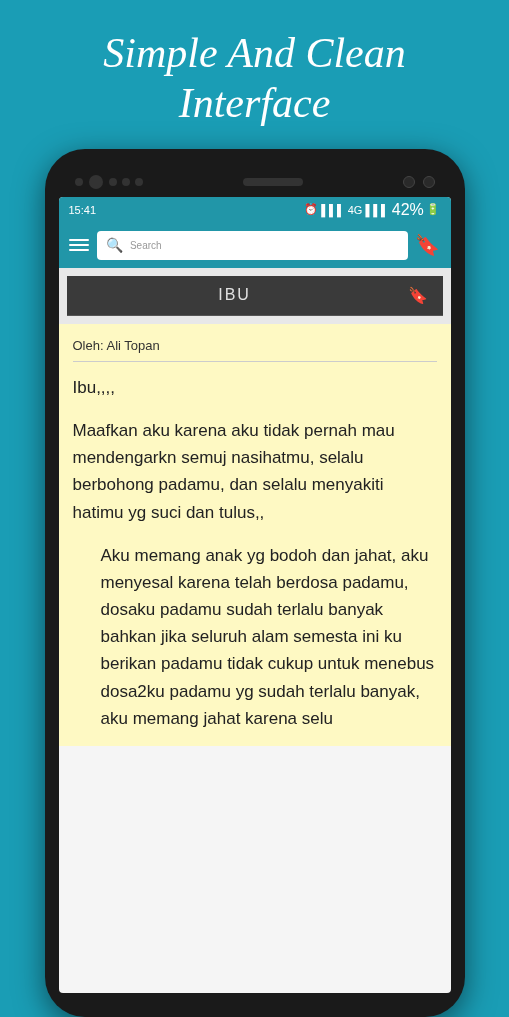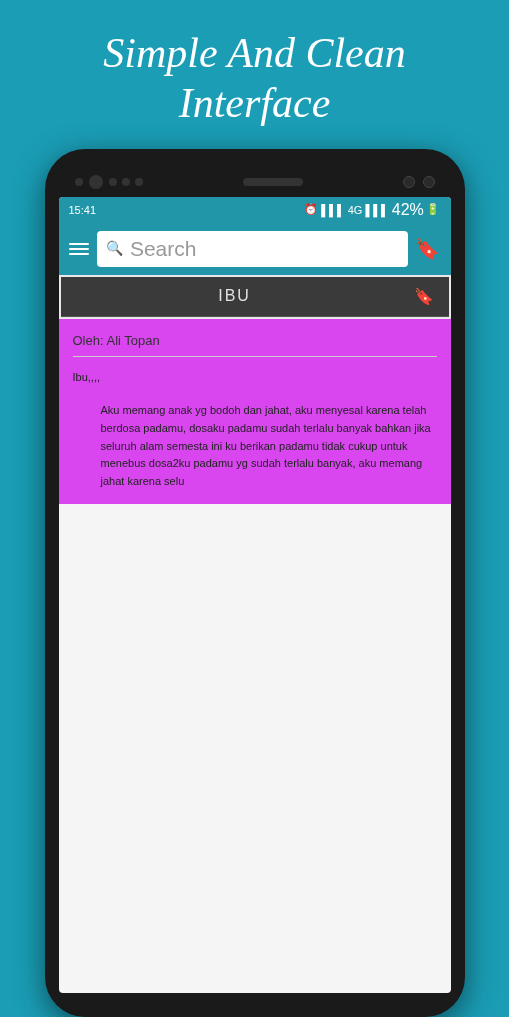--- a/index.html
+++ b/index.html
@@ -150,38 +150,38 @@
       gap: 6px;
     }
 
     .search-icon-svg {
       color: #999;
       font-size: 14px;
     }
 
     .search-text {
       color: #999;
-      font-size: 21px;
+      font-size: 10px;
       font-family: Arial, sans-serif;
     }
 
     .bookmark-icon {
       color: white;
       font-size: 20px;
     }
 
     .content-area {
       background: #e8e8e8;
       flex: 1;
       overflow: hidden;
     }
 
     .poem-card {
       background: #3a3a3a;
-      margin: 2px;
+      margin: 8px;
       padding: 10px 14px;
       display: flex;
       align-items: center;
       justify-content: space-between;
       border-bottom: 1px solid #555;
       gap: 20px;
     }
 
     .poem-title {
       color: #e0e0e0;
@@ -191,37 +191,37 @@
       text-align: center;
       flex: 1;
     }
 
     .bookmark-small {
       color: #aaa;
       font-size: 16px;
     }
 
     .poem-content {
-      background: #d946ef;
+      background: #fef9c3;
       padding: 14px 14px;
       overflow: hidden;
     }
 
     .author-line {
       font-size: 13px;
       color: #333;
       font-family: Arial, sans-serif;
       padding-bottom: 8px;
       border-bottom: 1px solid #ccc;
       margin-bottom: 12px;
     }
 
     .poem-text {
       font-family: Arial, sans-serif;
-      font-size: 11px;
+      font-size: 17px;
       color: #222;
       line-height: 1.6;
     }
 
     .poem-para {
       margin-bottom: 16px;
     }
 
     .poem-para:last-child {
       margin-bottom: 0;
@@ -284,18 +284,19 @@
 
       <div class="poem-card">
         <div class="poem-title">IBU</div>
         <span class="bookmark-small">🔖</span>
       </div>
 
       <div class="poem-content">
         <div class="author-line">Oleh: Ali Topan</div>
         <div class="poem-text">
           <div class="poem-para">Ibu,,,,</div>
+          <div class="poem-para">Maafkan aku karena aku tidak pernah mau mendengarkn semuj nasihatmu, selalu berbohong padamu, dan selalu menyakiti hatimu yg suci dan tulus,,</div>
           <div class="poem-para">Aku memang anak yg bodoh dan jahat, aku menyesal karena telah berdosa padamu, dosaku padamu sudah terlalu banyak bahkan jika seluruh alam semesta ini ku berikan padamu tidak cukup untuk menebus dosa2ku padamu yg sudah terlalu banyak, aku memang jahat karena selu</div>
         </div>
       </div>
     </div>
   </div>
 </div>
 
 </body></html>

